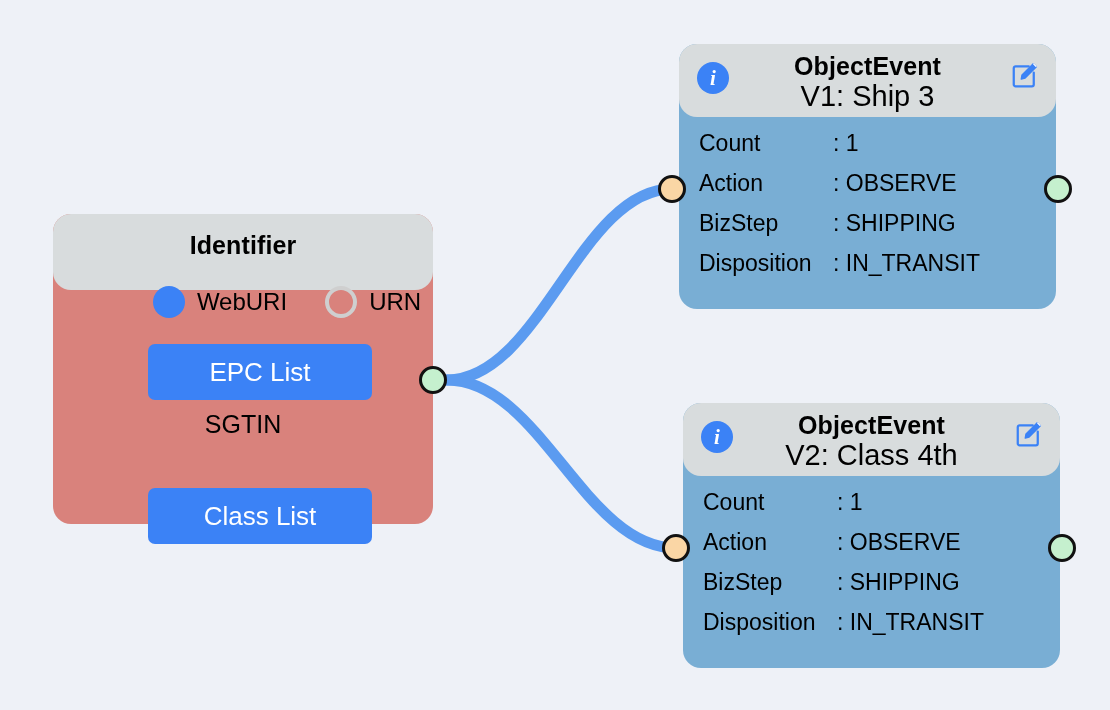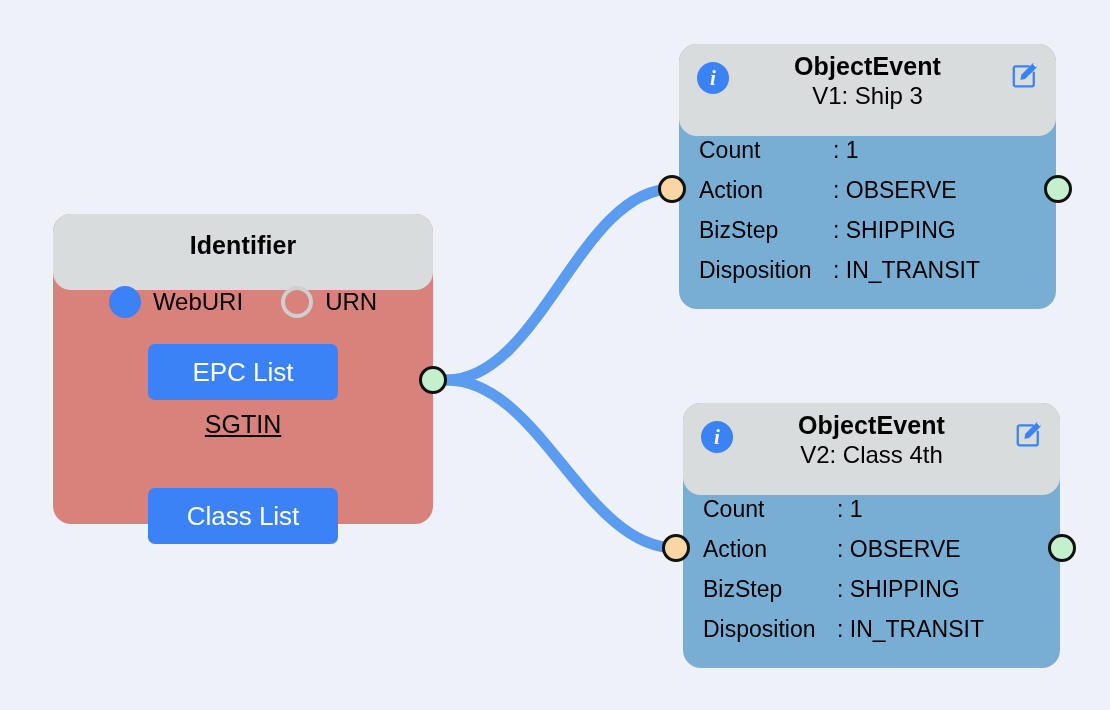--- a/index.html
+++ b/index.html
@@ -75,20 +75,21 @@
 
   .radio-row {
     position: absolute;
     left: 0;
     top: 72px;
     width: 100%;
     display: flex;
     align-items: center;
     justify-content: center;
     gap: 12px;
+    padding-left: 44px;
   }
   .radio {
     width: 32px;
     height: 32px;
     border-radius: 50%;
     box-sizing: border-box;
     flex: 0 0 auto;
   }
   .radio.on {
     background: #3b82f6;
@@ -100,56 +101,55 @@
   .radio-label {
     font-size: 24px;
     color: #000;
     white-space: nowrap;
   }
   .radio-gap { width: 14px; }
 
   .list-btn {
     position: absolute;
     left: 95px;
-    width: 190px;
+    width: 224px;
     height: 56px;
     background: #3b82f6;
     border-radius: 7px;
     color: #ffffff;
     font-size: 26px;
     display: flex;
     align-items: center;
     justify-content: center;
   }
   #epc-list-button { top: 130px; }
   #class-list-button { top: 242px; margin-top: 32px; }
   #sgtin-label {
     position: absolute;
     left: 0;
     top: 196px;
     width: 100%;
     text-align: center;
     font-size: 25px;
     color: #000;
-    text-decoration: underline;
   }
 
   
   .oe-node { width: 377px; height: 265px; }
   .oe-node .node-body { background: #79aed4; }
   .oe-node .node-header {
-    height: 92px;
+    height: 73px;
     padding-top: 6px;
   }
   .oe-node .node-title {
     font-size: 25px;
     line-height: 32px;
   }
   .oe-node .node-subtitle {
-    font-size: 24px;
+    font-size: 29px;
     line-height: 28px;
   }
   #object-event-node-1 { left: 679px; top: 44px; }
   #object-event-node-2 { left: 683px; top: 403px; }
 
   .info-icon {
     position: absolute;
     left: 18px;
     top: 18px;
     width: 32px;
@@ -175,21 +175,21 @@
   }
 
   .prop-table {
     position: absolute;
     left: 20px;
     top: 86px;
     width: 340px;
   }
   .prop-row {
     display: flex;
-    align-items: center;
+    align-items: flex-start;
     height: 40px;
   }
   .prop-key {
     width: 134px;
     flex: 0 0 134px;
     font-size: 23px;
     color: #000;
     white-space: nowrap;
   }
   .prop-val {

